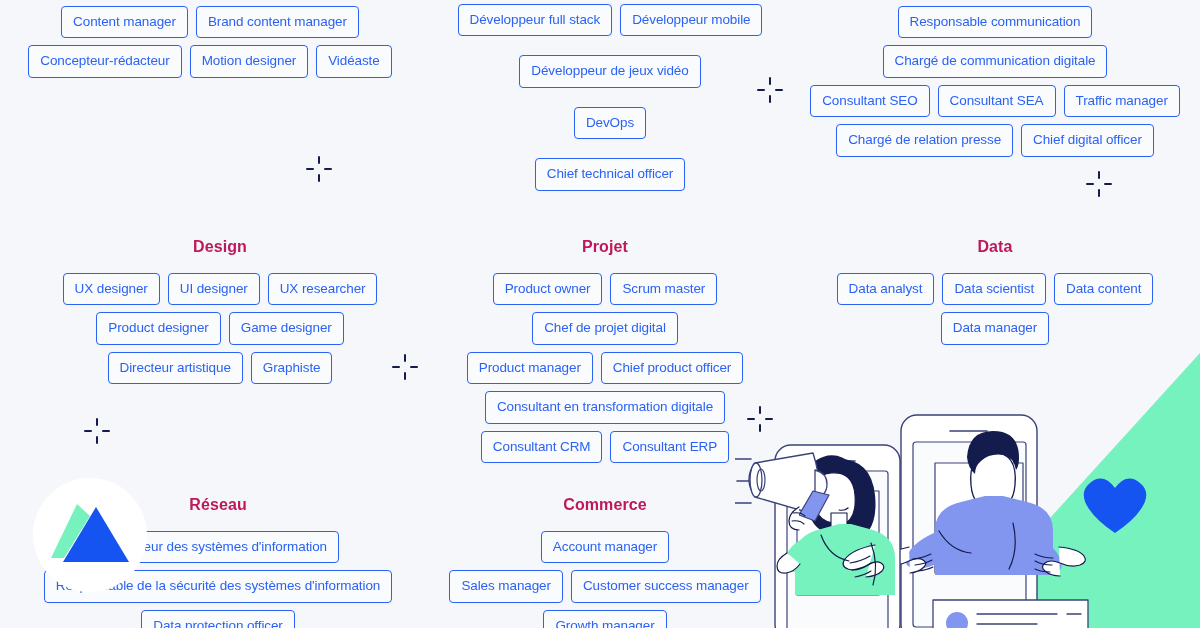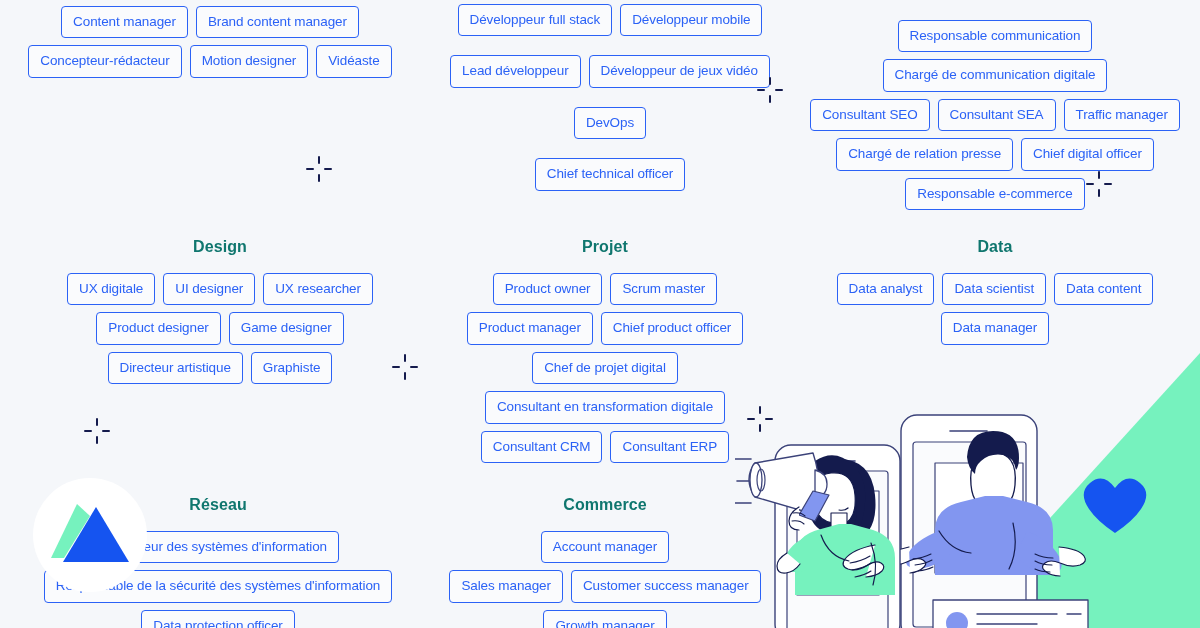--- a/index.html
+++ b/index.html
@@ -29,21 +29,21 @@
     background:#FAFBFD;
     color:#2B62F6;
     font-size:13.5px;
     line-height:1;
     padding:8px 11px 9px 11px;
     margin:3.5px 4px;
     white-space:nowrap;
     letter-spacing:-0.1px;
   }
   .cat-title{
-    color:#0f766e;
+    color:#be185d;
     font-size:16px;
     font-weight:bold;
     margin-bottom:13px;
     letter-spacing:0.1px;
   }
 
   
   .sparkle{position:absolute;width:26px;height:26px;z-index:5;}
   .sparkle i{position:absolute;background:#141B4D;border-radius:1px;}
   .sparkle i.n{width:2.6px;height:8px;left:11.7px;top:0px;}
@@ -78,79 +78,75 @@
         <span class="tag">Motion designer</span>
         <span class="tag">Vidéaste</span>
       </div>
     </div>
   <div class="col" id="col-tech" style="left:420px;top:0;width:380px;gap:12px;">
       <div class="row">
         <span class="tag">Développeur full stack</span>
         <span class="tag">Développeur mobile</span>
       </div>
       <div class="row">
-        <span class="tag">Lead développeur</span>
         <span class="tag">Développeur de jeux vidéo</span>
       </div>
       <div class="row">
         <span class="tag">DevOps</span>
       </div>
       <div class="row">
         <span class="tag">Chief technical officer</span>
       </div>
     </div>
-  <div class="col" id="col-communication" style="left:800px;top:16px;width:390px;">
+  <div class="col" id="col-communication" style="left:800px;top:2px;width:390px;">
       <div class="row">
         <span class="tag">Responsable communication</span>
       </div>
       <div class="row">
         <span class="tag">Chargé de communication digitale</span>
       </div>
       <div class="row">
         <span class="tag">Consultant SEO</span>
         <span class="tag">Consultant SEA</span>
         <span class="tag">Traffic manager</span>
       </div>
       <div class="row">
         <span class="tag">Chargé de relation presse</span>
         <span class="tag">Chief digital officer</span>
       </div>
-      <div class="row">
-        <span class="tag">Responsable e-commerce</span>
-      </div>
     </div>
 
   <div class="col" id="col-design" style="left:30px;top:238px;width:380px;">
       <div class="cat-title">Design</div>
       <div class="row">
-        <span class="tag">UX digitale</span>
+        <span class="tag">UX designer</span>
         <span class="tag">UI designer</span>
         <span class="tag">UX researcher</span>
       </div>
       <div class="row">
         <span class="tag">Product designer</span>
         <span class="tag">Game designer</span>
       </div>
       <div class="row">
         <span class="tag">Directeur artistique</span>
         <span class="tag">Graphiste</span>
       </div>
     </div>
   <div class="col" id="col-projet" style="left:420px;top:238px;width:370px;">
       <div class="cat-title">Projet</div>
       <div class="row">
         <span class="tag">Product owner</span>
         <span class="tag">Scrum master</span>
       </div>
       <div class="row">
+        <span class="tag">Chef de projet digital</span>
+      </div>
+      <div class="row">
         <span class="tag">Product manager</span>
         <span class="tag">Chief product officer</span>
-      </div>
-      <div class="row">
-        <span class="tag">Chef de projet digital</span>
       </div>
       <div class="row">
         <span class="tag">Consultant en transformation digitale</span>
       </div>
       <div class="row">
         <span class="tag">Consultant CRM</span>
         <span class="tag">Consultant ERP</span>
       </div>
     </div>
   <div class="col" id="col-data" style="left:800px;top:238px;width:390px;">

